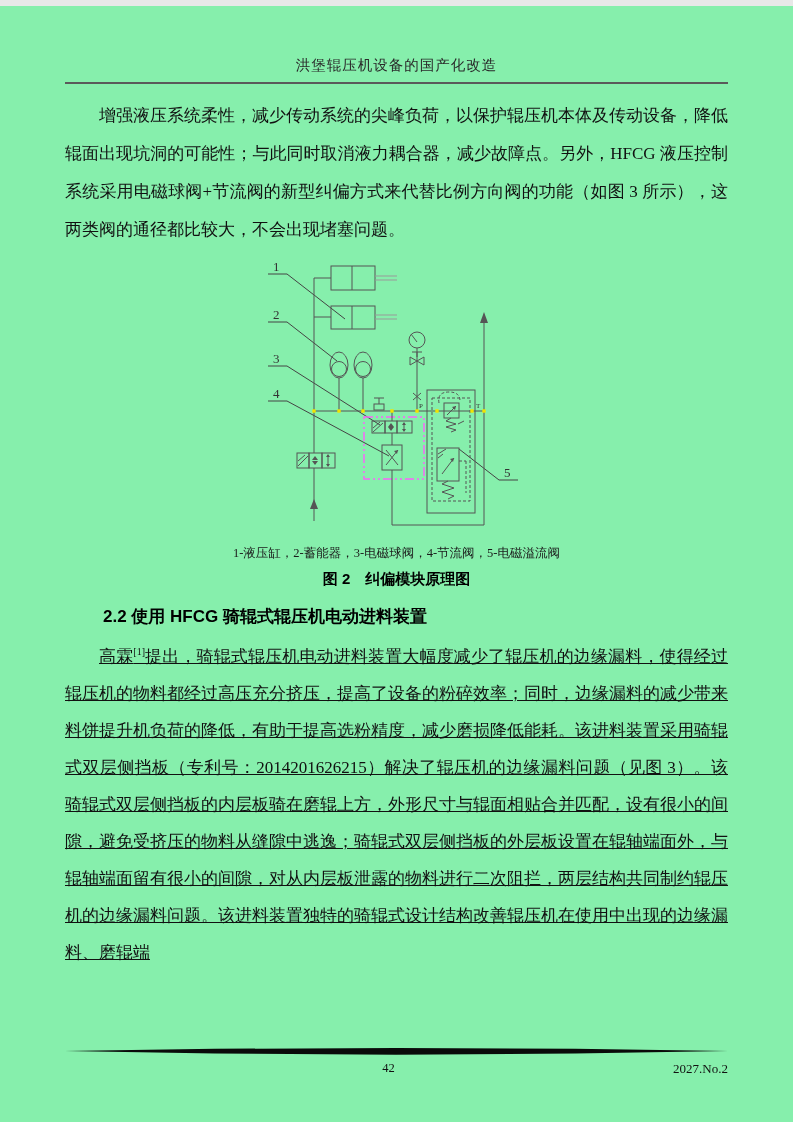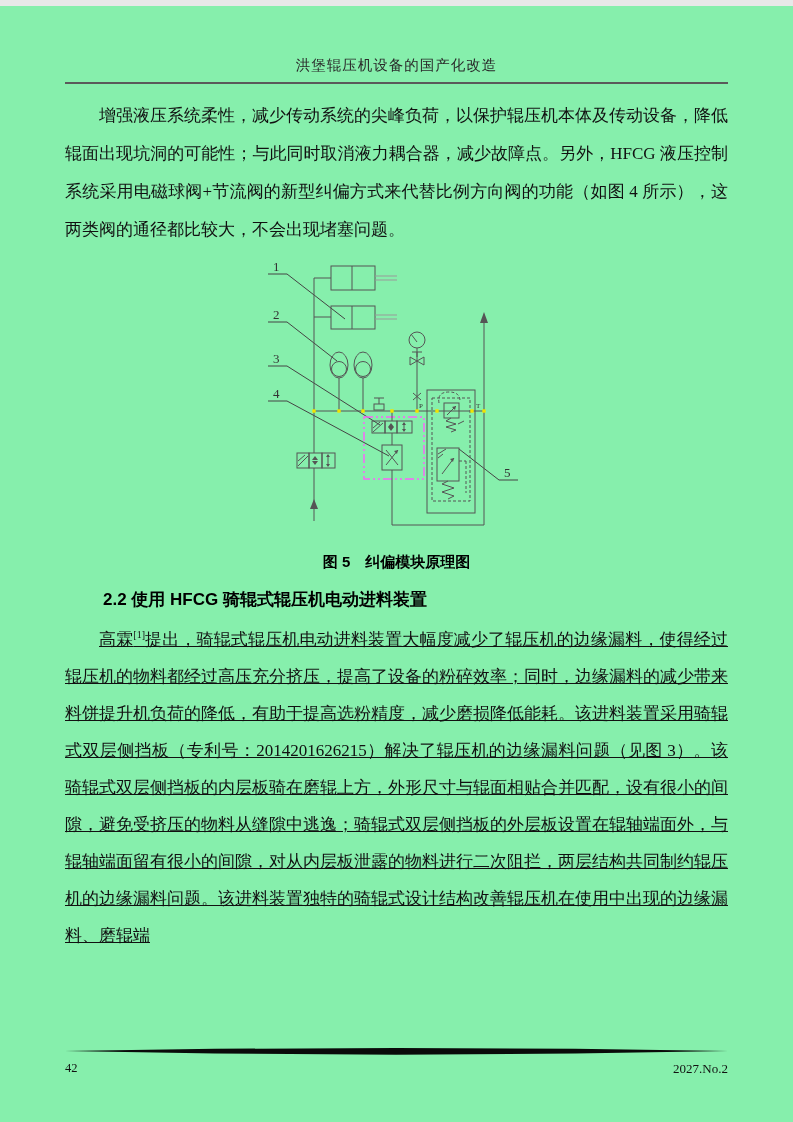--- a/index.html
+++ b/index.html
@@ -32,40 +32,40 @@
   sup.ref{font-size:10px;line-height:0;}
   .figure-wrap{margin-top:4px;text-align:center;}
   .legend-line{font-size:12.5px;color:#1a1a1a;margin-top:0px;}
   .fig-caption{
     font-size:15px;font-weight:bold;margin-top:8px;color:#000;
     font-family:"Liberation Sans","DejaVu Sans",sans-serif;
   }
   .footer{position:absolute;left:65px;width:663px;top:1036px;}
   .footer-row{position:relative;height:18px;margin-top:1px;}
   .page-num{
-    position:absolute;left:0;right:16px;text-align:left;
+    position:absolute;left:0;right:16px;text-align:center;
     font-size:12.5px;color:#111;
   }
   .issue{
     position:absolute;right:0;font-size:13px;color:#111;
   }
   svg text{font-family:"Liberation Serif","DejaVu Serif",serif;}
 </style>
 </head>
 <body>
 
 <div class="page">
   <div class="content">
 
     <div class="header-title">洪堡辊压机设备的国产化改造</div>
     <div class="header-rule"></div>
 
 
 
-    <p class="body-par">增强液压系统柔性，减少传动系统的尖峰负荷，以保护辊压机本体及传动设备，降低辊面出现坑洞的可能性；与此同时取消液力耦合器，减少故障点。另外，HFCG 液压控制系统采用电磁球阀+节流阀的新型纠偏方式来代替比例方向阀的功能（如图 4 所示），这两类阀的通径都比较大，不会出现堵塞问题。</p>
+    <p class="body-par">增强液压系统柔性，减少传动系统的尖峰负荷，以保护辊压机本体及传动设备，降低辊面出现坑洞的可能性；与此同时取消液力耦合器，减少故障点。另外，HFCG 液压控制系统采用电磁球阀+节流阀的新型纠偏方式来代替比例方向阀的功能（如图 3 所示），这两类阀的通径都比较大，不会出现堵塞问题。</p>
 
     <div class="figure-wrap">
       <svg width="300" height="288" viewBox="0 0 300 288" fill="none" stroke="#555" stroke-width="1">
 
         <g stroke="#444">
           <text x="26" y="18" font-size="13" fill="#333" stroke="none">1</text>
           <line x1="21" y1="21" x2="40" y2="21"></line>
             <line x1="40" y1="21" x2="98" y2="66"></line>
         </g>
         <g stroke="#444">
@@ -205,21 +205,22 @@
           <rect x="90.3" y="156.3" width="3.4" height="3.4"></rect>
           <rect x="114.3" y="156.3" width="3.4" height="3.4"></rect>
           <rect x="143.3" y="156.3" width="3.4" height="3.4"></rect>
           <rect x="168.3" y="156.3" width="3.4" height="3.4"></rect>
           <rect x="188.3" y="156.3" width="3.4" height="3.4"></rect>
           <rect x="223.3" y="156.3" width="3.4" height="3.4"></rect>
           <rect x="235.3" y="156.3" width="3.4" height="3.4"></rect>
         </g>
       </svg>
 
-      <div class="fig-caption">图 5　纠偏模块原理图</div>
+      <div class="legend-line">1-液压缸，2-蓄能器，3-电磁球阀，4-节流阀，5-电磁溢流阀</div>
+      <div class="fig-caption">图 2　纠偏模块原理图</div>
     </div>
 
     <h2 class="subsec">2.2 使用 HFCG 骑辊式辊压机电动进料装置</h2>
 
     <p class="body-par body-par2"><span>高霖</span><sup class="ref">[1]</sup><span>提出，骑辊式辊压机电动进料装置大幅度减少了辊压机的边缘漏料，使得经过辊压机的物料都经过高压充分挤压，提高了设备的粉碎效率；同时，边缘漏料的减少带来料饼提升机负荷的降低，有助于提高选粉精度，减少磨损降低能耗。该进料装置采用骑辊式双层侧挡板（专利号：2014201626215）解决了辊压机的边缘漏料问题（见图 3）。该骑辊式双层侧挡板的内层板骑在磨辊上方，外形尺寸与辊面相贴合并匹配，设有很小的间隙，避免受挤压的物料从缝隙中逃逸；骑辊式双层侧挡板的外层板设置在辊轴端面外，与辊轴端面留有很小的间隙，对从内层板泄露的物料进行二次阻拦，两层结构共同制约辊压机的边缘漏料问题。该进料装置独特的骑辊式设计结构改善辊压机在使用中出现的边缘漏料、磨辊端</span></p>
   </div>
 
   <div class="footer">
     <svg width="663" height="8" viewBox="0 0 663 8">
       <polygon points="0,3 150,0.8 331,0 510,0.8 663,3 510,5.5 331,6.8 150,5.5" fill="#0a0a0a"></polygon>

